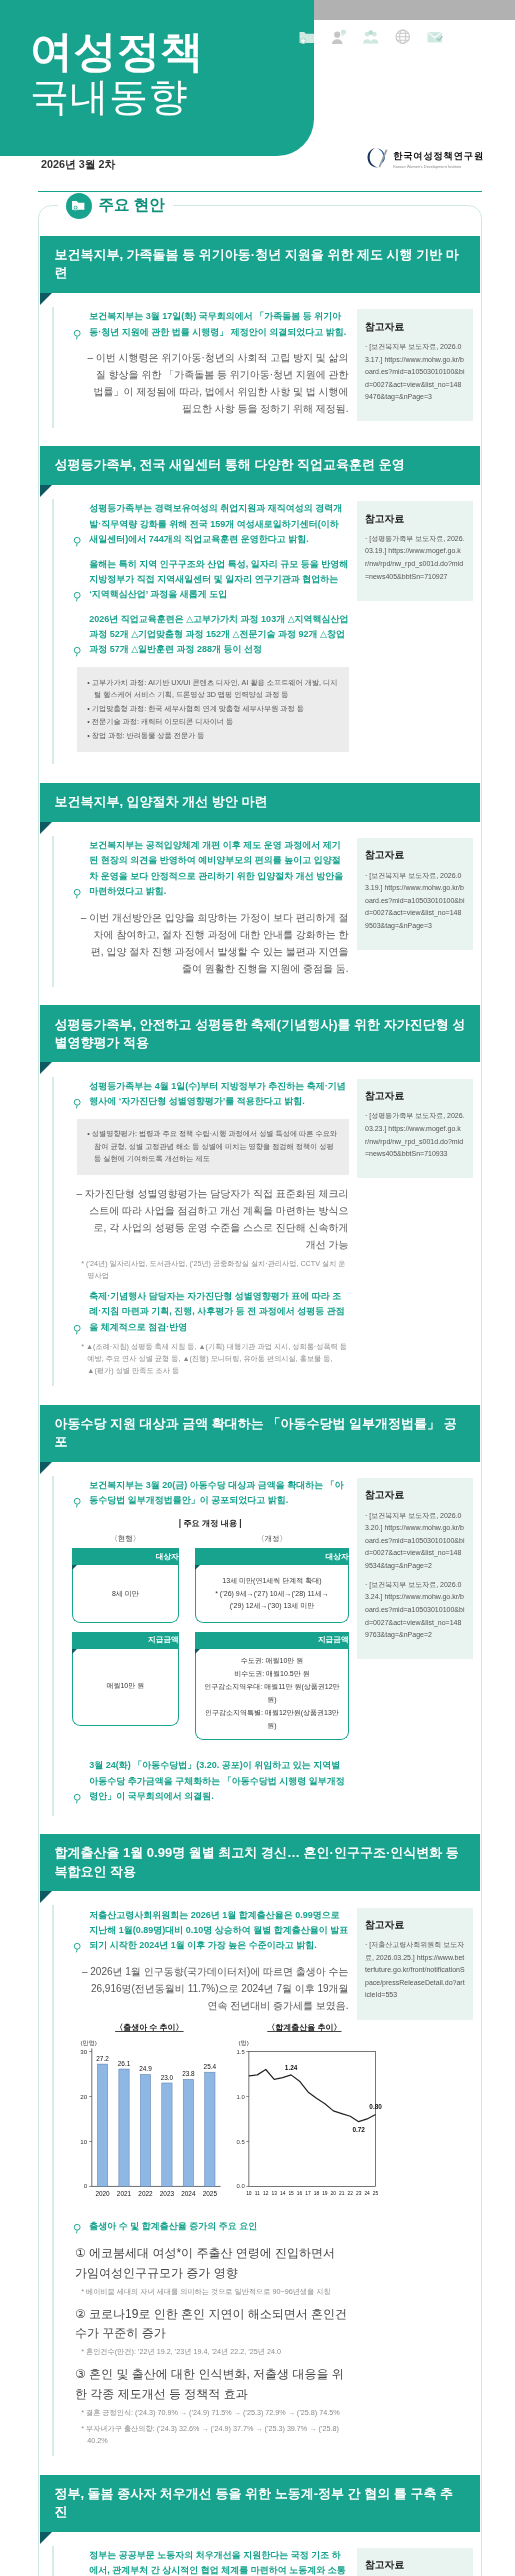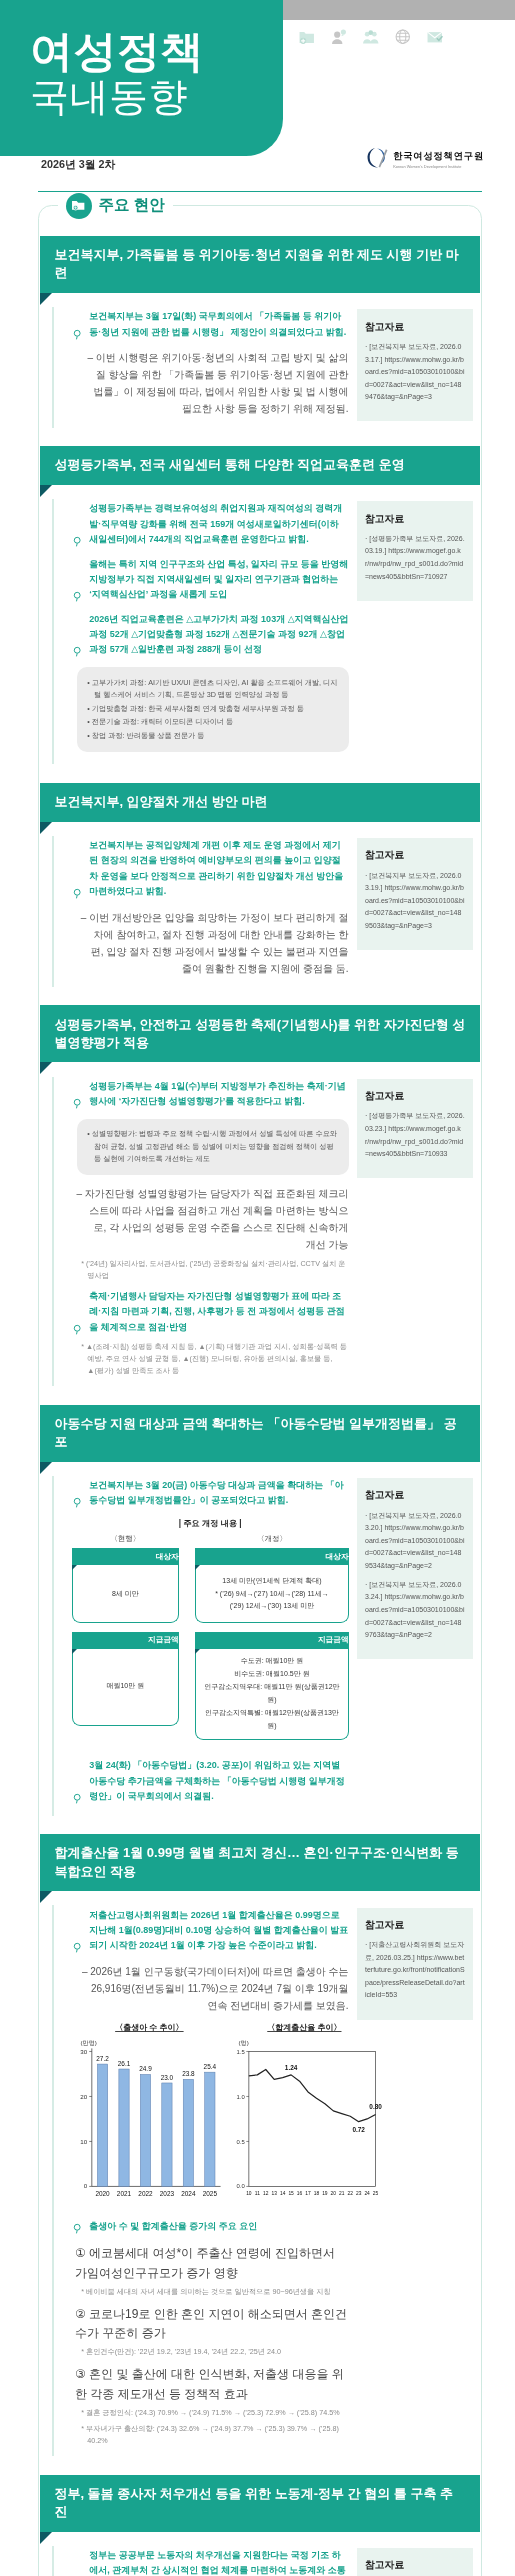--- a/index.html
+++ b/index.html
@@ -1,20 +1,20 @@
 <!DOCTYPE html>
 <html style="font-size:8.2px"><head>
 <meta charset="utf-8">
 <style>
   html,body{margin:0;padding:0;}
   body{width:515px;background:#ffffff;font-family:"Liberation Sans","DejaVu Sans",sans-serif;color:#444;}
   
   .header{position:relative;height:205px;}
   .top-gray{position:absolute;left:281px;top:0;width:234px;height:19.6px;background:#b1b1b1;}
-  .mast{position:absolute;left:0;top:0;width:283px;height:156px;background:#18a38e;border-radius:0 0 37px 0;color:#fff;box-sizing:border-box;padding:29px 0 0 30px;}
+  .mast{position:absolute;left:0;top:0;width:314px;height:156px;background:#18a38e;border-radius:0 0 37px 0;color:#fff;box-sizing:border-box;padding:29px 0 0 30px;}
   .mast-line1{font-size:43px;font-weight:800;letter-spacing:0.5px;line-height:1.05;}
   .mast-line2{font-size:39px;font-weight:400;letter-spacing:0.5px;line-height:1.1;margin-top:2.1px;}
   .hdr-icons{position:absolute;left:298px;top:28px;display:flex;gap:14.4px;align-items:center;}
   .hdr-icons svg{width:17.5px;height:17.5px;}
   .issue{position:absolute;left:41px;top:158px;font-size:10.8px;font-weight:700;color:#333;}
   .org{position:absolute;right:31px;top:146px;display:flex;align-items:center;gap:4.6px;}
   .org-kr{font-size:9.3px;font-weight:700;color:#111;letter-spacing:0.8px;}
   .org-en{font-size:3.9px;color:#8a8a8a;margin-top:1px;}
   .hdr-rule{position:absolute;left:38px;right:33px;top:191px;height:1px;background:#18a38e;}
   
@@ -30,21 +30,21 @@
   .article-body{display:flex;gap:8.2px;margin:14.4px 0 0 5.2px;border-left:2.1px solid #d6ece5;padding:2.1px 0 2.1px 17.5px;}
   .article-main{flex:1;min-width:0;}
   .refbox{width:116px;flex:none;background:#e9f3ef;padding:11.3px 8.2px;align-self:flex-start;box-sizing:border-box;}
   .refbox-title{font-size:9.8px;font-weight:800;color:#222;margin-bottom:7.2px;}
   .ref-item{font-size:7px;color:#555;line-height:1.8;word-break:break-all;margin-bottom:6.2px;}
   .lead{display:flex;gap:6px;font-size:9px;font-weight:700;color:#18a38e;line-height:1.7;margin:0 0 9.3px 0;align-items:flex-end;}
   .lead svg{flex:none;width:11.3px;height:11.3px;margin-top:2.1px;}
   .dash{font-size:10px;color:#555;line-height:1.7;margin:0 0 8.2px 4.1px;padding-left:7.7px;text-indent:-7.7px;text-align:right;}
   .note{font-size:7.2px;color:#8b8b8b;line-height:1.65;margin:-3.1px 0 7.2px 9.3px;padding-left:6.2px;text-indent:-6.2px;}
   .num{font-size:12px;color:#444;line-height:1.65;margin:0 0 5.2px 3.1px;}
-  .graybox{background:#ececec;padding:8.2px 10.3px;margin:1px 0 10.3px 5.2px;border-radius:10px;}
+  .graybox{background:#ececec;padding:8.2px 10.3px;margin:1px 0 10.3px 5.2px;}
   .gb-item{font-size:7.2px;color:#555;line-height:1.7;padding-left:6.7px;text-indent:-6.7px;margin:1.5px 0;}
   
   .diagram{margin:2.1px 0 10.3px;}
   .diag-title{text-align:center;font-weight:800;font-size:8.2px;color:#222;margin-bottom:5.2px;}
   .diag-cols{display:flex;justify-content:center;gap:16.5px;align-items:flex-start;}
   .diag-label{text-align:center;font-size:7.5px;color:#444;margin-bottom:4.1px;}
   .diag-box{margin-bottom:8.2px;position:relative;}
   .diag-head{background:#18a38e;color:#fff;text-align:right;font-weight:800;font-size:7.7px;padding:3.6px 0;position:relative;}
   .diag-fold{position:absolute;left:0;top:100%;width:0;height:0;border-top:5.2px solid #0d5a63;border-right:5.2px solid transparent;}
   .diag-bodybox{border:1px solid #18a38e;border-top:none;border-radius:0 0 8.2px 8.2px;padding:6.2px 4.1px;text-align:center;font-size:7px;color:#333;line-height:1.85;display:flex;flex-direction:column;justify-content:center;box-sizing:border-box;}

